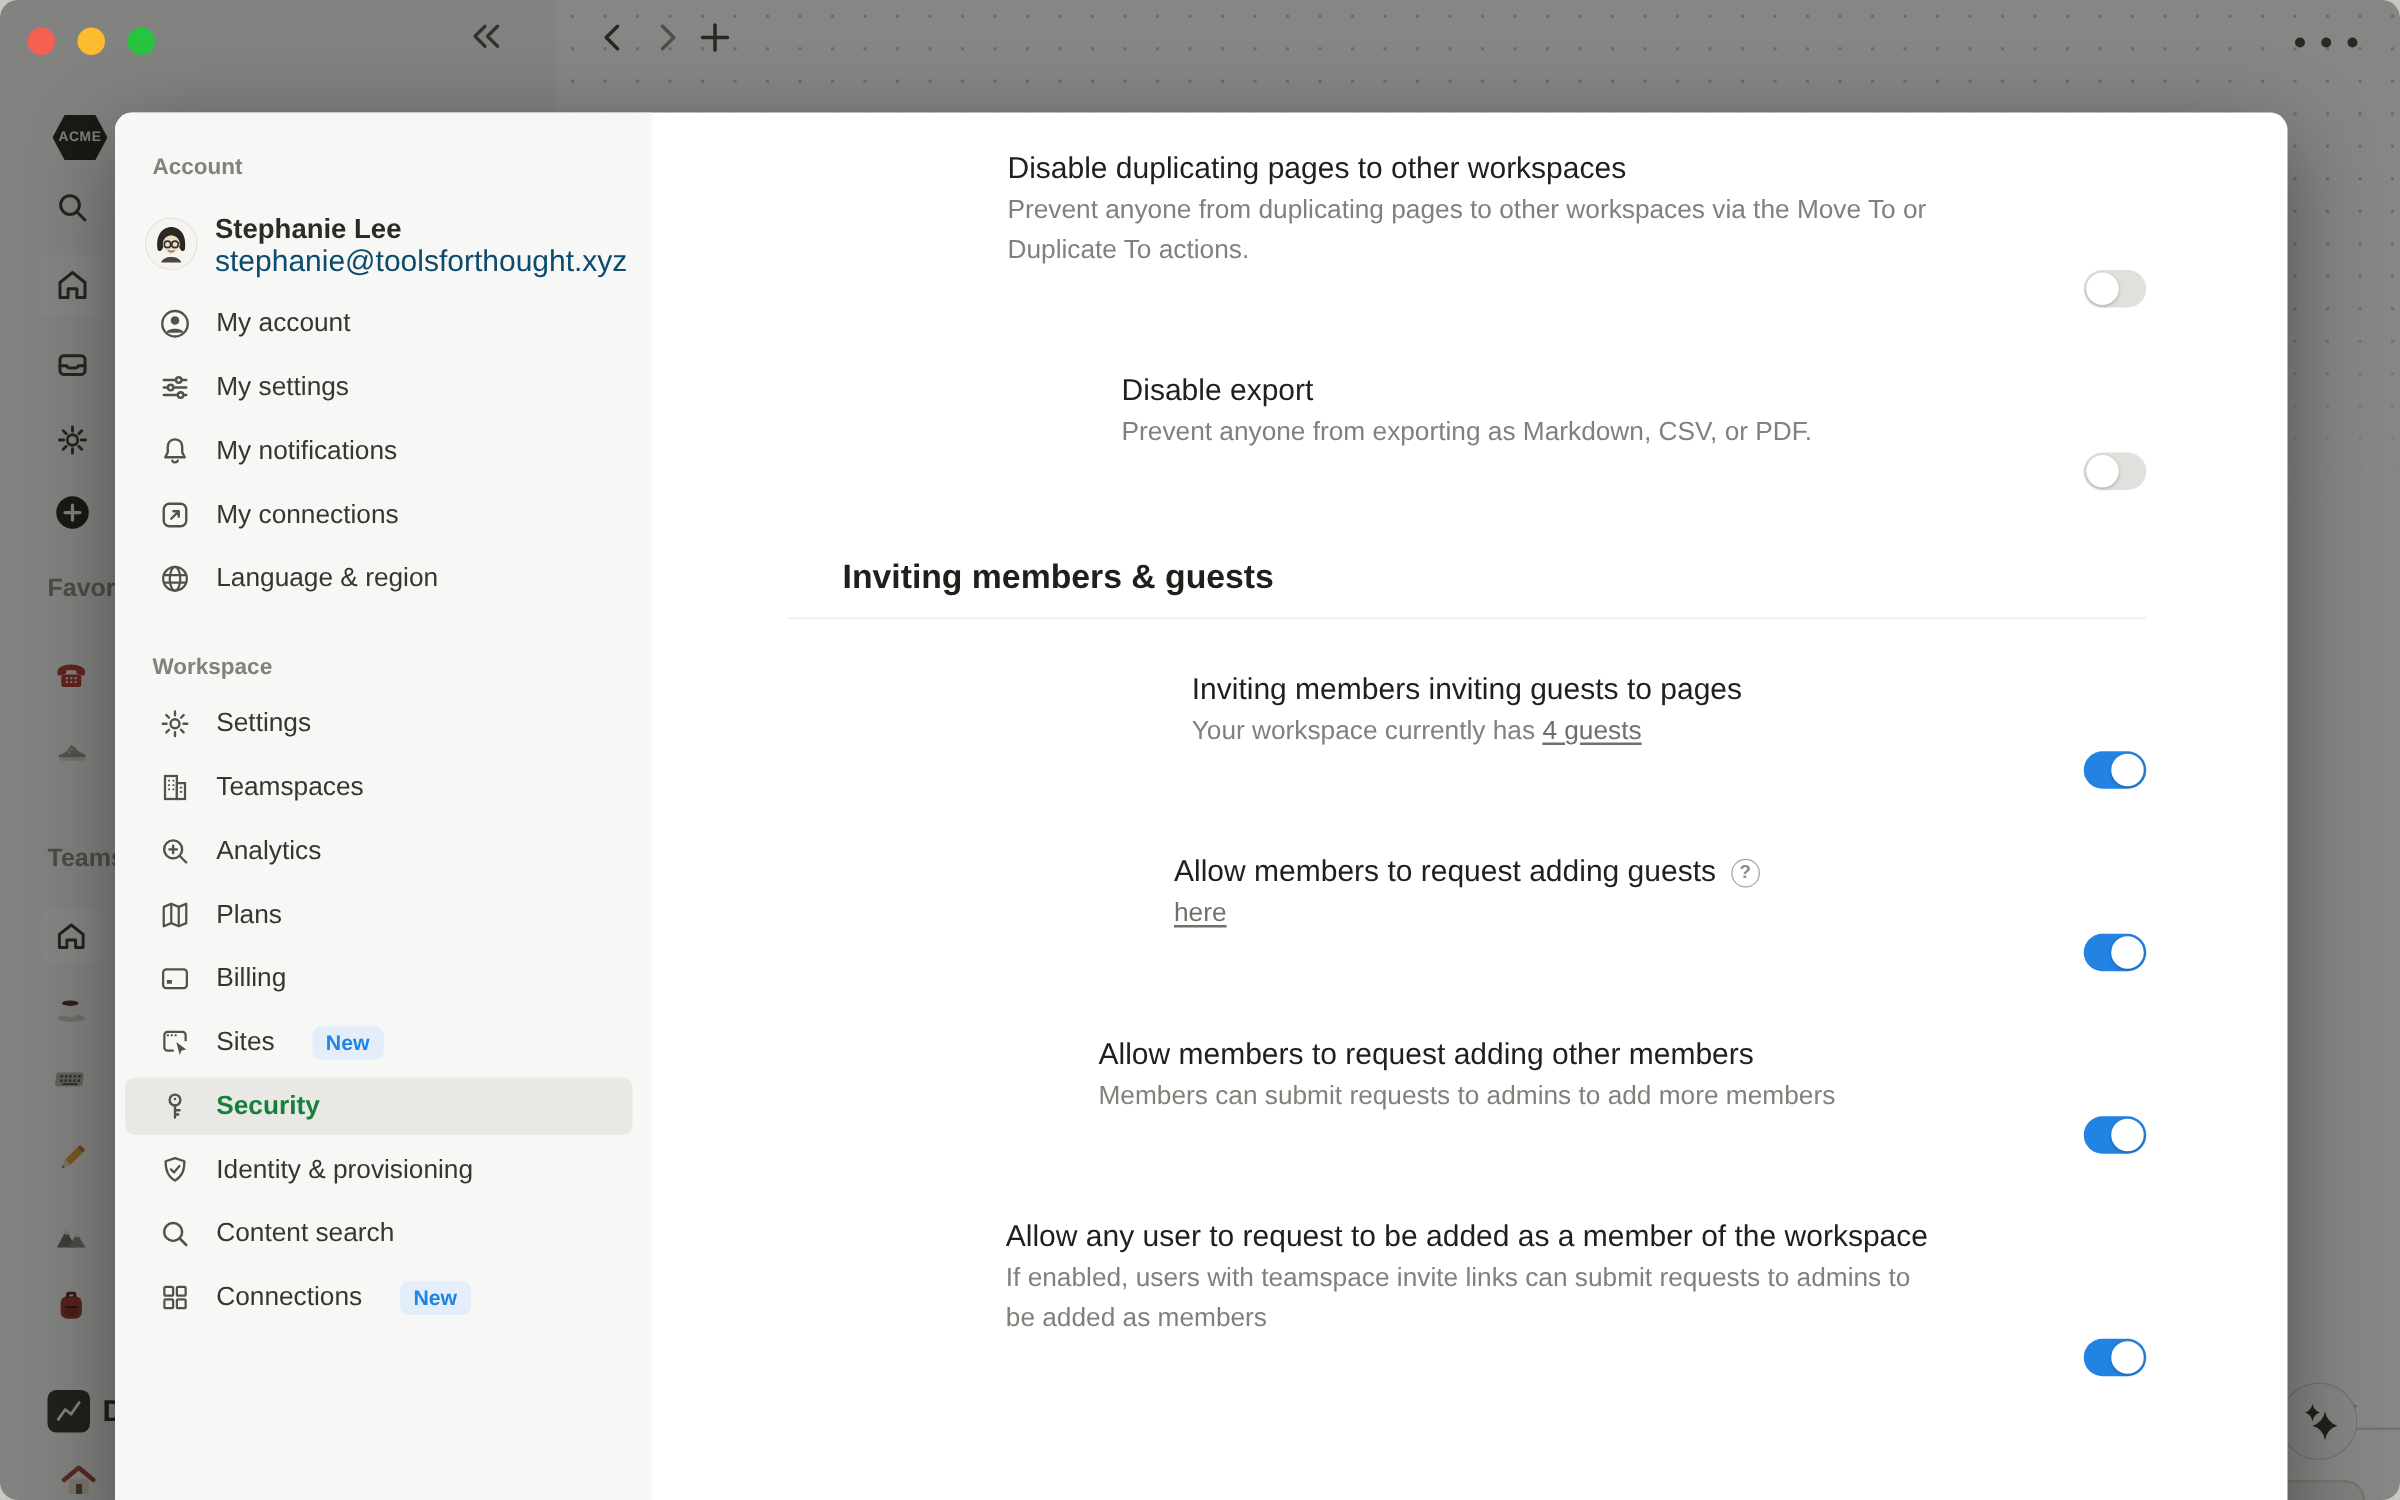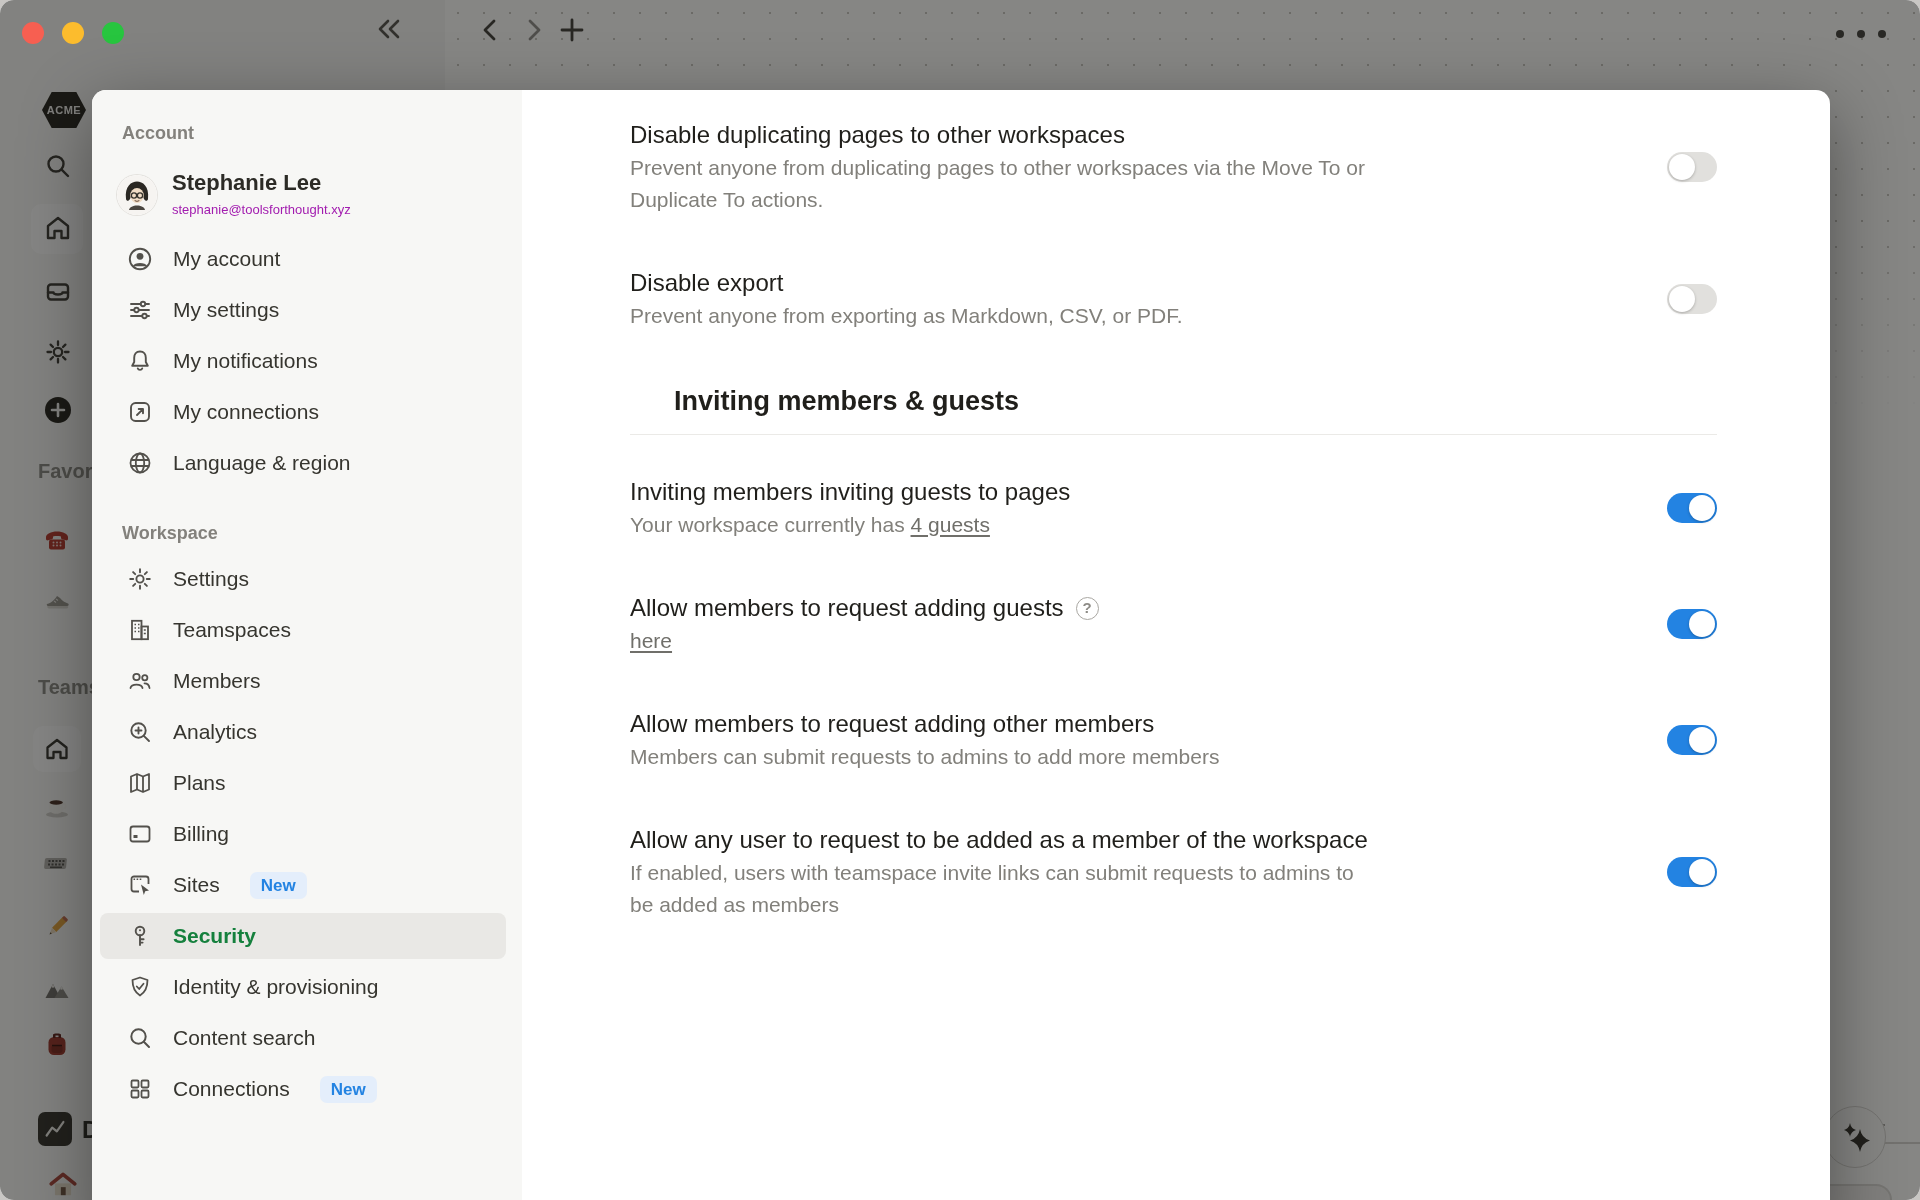--- a/index.html
+++ b/index.html
@@ -60,34 +60,34 @@
   .modal{position:absolute;left:92px;top:90px;width:1738px;height:1148px;background:#ffffff;border-radius:14px;
     box-shadow:0 20px 70px rgba(0,0,0,.4);z-index:10;display:flex;overflow:hidden;}
 
   .m-side{width:430px;background:#f7f7f5;padding:30px 8px 0 0;flex:none;overflow:hidden;}
   .m-section-label{padding-left:30px;font-size:18px;font-weight:700;color:#83817c;line-height:26px;}
   .m-label-account{margin-bottom:24px;}
   .m-label-workspace{margin-top:34px;margin-bottom:10px;}
   .m-user{display:flex;align-items:center;gap:15px;margin:0 8px 16px 25px;height:50px;}
   .m-avatar{width:40px;height:40px;border-radius:50%;overflow:hidden;flex:none;background:#fff;box-shadow:0 0 0 1px #e4e2de;}
   .m-user-name{font-size:22px;font-weight:700;color:#2c2b26;line-height:28px;}
-  .m-user-email{font-size:13px;color:#a21caf;line-height:25px;text-align:right;}
+  .m-user-email{font-size:24px;color:#0c4a6e;line-height:25px;text-align:right;}
 
   .side-item{display:flex;align-items:center;height:46px;margin:0 8px 5px 8px;border-radius:8px;
     padding-left:27px;gap:20px;cursor:pointer;}
   .side-item.selected{background:#e9e8e5;}
   .side-item.selected .si-label{font-weight:700;color:#15803d;}
   .si-icon{width:26px;height:26px;flex:none;color:#53514c;}
   .si-icon svg{width:26px;height:26px;display:block;}
   .si-label{font-size:21px;color:#36352f;white-space:nowrap;}
   .si-badge{margin-left:10px;background:#e4eefb;color:#2383e2;font-size:17px;font-weight:600;
     padding:3px 11px;border-radius:7px;line-height:21px;}
 
   .m-main{flex:1;padding:28px 113px 0 108px;overflow:hidden;}
-  .setting-row{display:flex;align-items:center;margin-bottom:50px;}
+  .setting-row{display:flex;align-items:center;margin-bottom:50px;flex-direction:column;}
   .setting-text{max-width:900px;}
   .setting-title{font-size:24px;color:#201f1b;line-height:34px;display:flex;align-items:center;gap:12px;}
   .setting-desc{font-size:21px;color:#82807b;line-height:32px;white-space:pre-line;}
   .inline-link{color:#706f6a;text-decoration:underline;text-underline-offset:3px;cursor:pointer;}
   .block-link{display:block;width:fit-content;}
   .help-badge{width:23px;height:23px;border-radius:50%;border:1.5px solid #a9a7a2;color:#8d8b86;
     font-size:15px;font-weight:700;display:inline-flex;align-items:center;justify-content:center;flex:none;}
   .section-heading{font-size:27px;font-weight:700;color:#201f1b;line-height:38px;margin-left:44px;}
   .m-divider{height:1px;background:#ebeae7;margin:14px 0 40px 0;}
 
@@ -387,31 +387,20 @@
         <span class="si-icon">
           <svg viewBox="0 0 26 26" fill="none" stroke="currentColor" stroke-width="1.8">
               <rect x="5" y="3.8" width="9.5" height="18.4"></rect>
               <rect x="14.5" y="9.5" width="6.5" height="12.7"></rect>
               <path d="M7.5 7.5 h1.5 M11 7.5 h1.5 M7.5 11 h1.5 M11 11 h1.5 M7.5 14.5 h1.5 M11 14.5 h1.5 M16.8 13 h2 M16.8 16.5 h2" stroke-width="1.4"></path>
             </svg>
         </span>
         <span class="si-label">Teamspaces</span>
       </div>
 
-      <div class="side-item">
-        <span class="si-icon">
-          <svg viewBox="0 0 26 26" fill="none" stroke="currentColor" stroke-width="1.8" stroke-linecap="round">
-              <circle cx="9.5" cy="9" r="3.2"></circle>
-              <path d="M3.5 20 C4.5 15.5 14.5 15.5 15.5 20"></path>
-              <circle cx="17.8" cy="9.8" r="2.6"></circle>
-              <path d="M17.5 15.3 c2.6 0 4.6 1.6 5 4.7"></path>
-            </svg>
-        </span>
-        <span class="si-label">Members</span>
-      </div>
 
       <div class="side-item">
         <span class="si-icon">
           <svg viewBox="0 0 26 26" fill="none" stroke="currentColor" stroke-width="1.9" stroke-linecap="round">
               <circle cx="11.5" cy="11.5" r="7.2"></circle>
               <path d="M11.5 8.5 V14.5 M8.5 11.5 H14.5 M16.8 16.8 L22 22"></path>
             </svg>
         </span>
         <span class="si-label">Analytics</span>
       </div>

